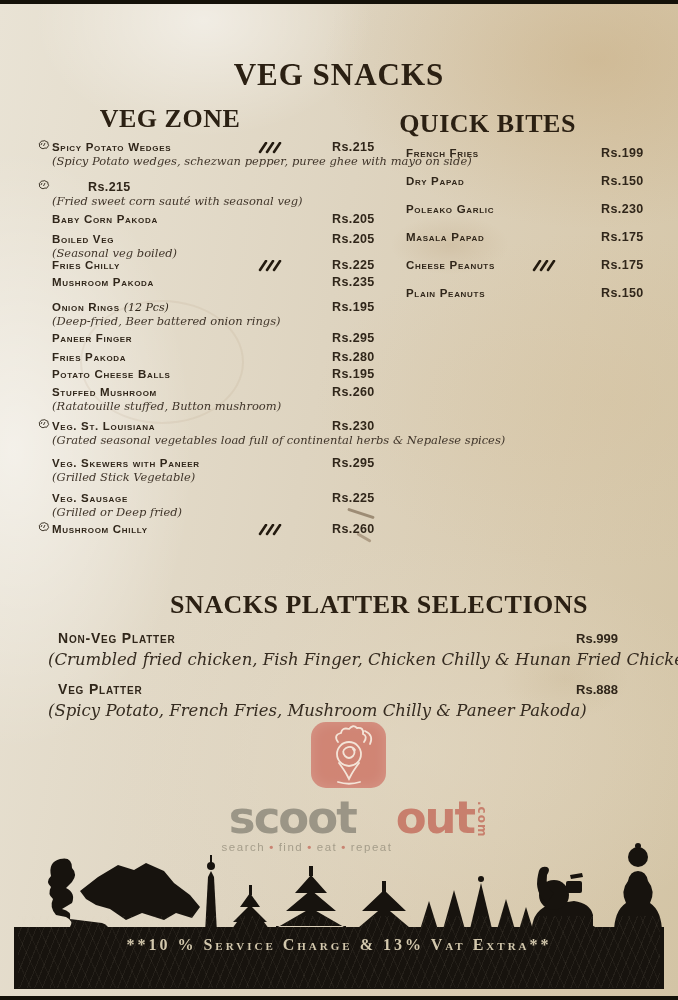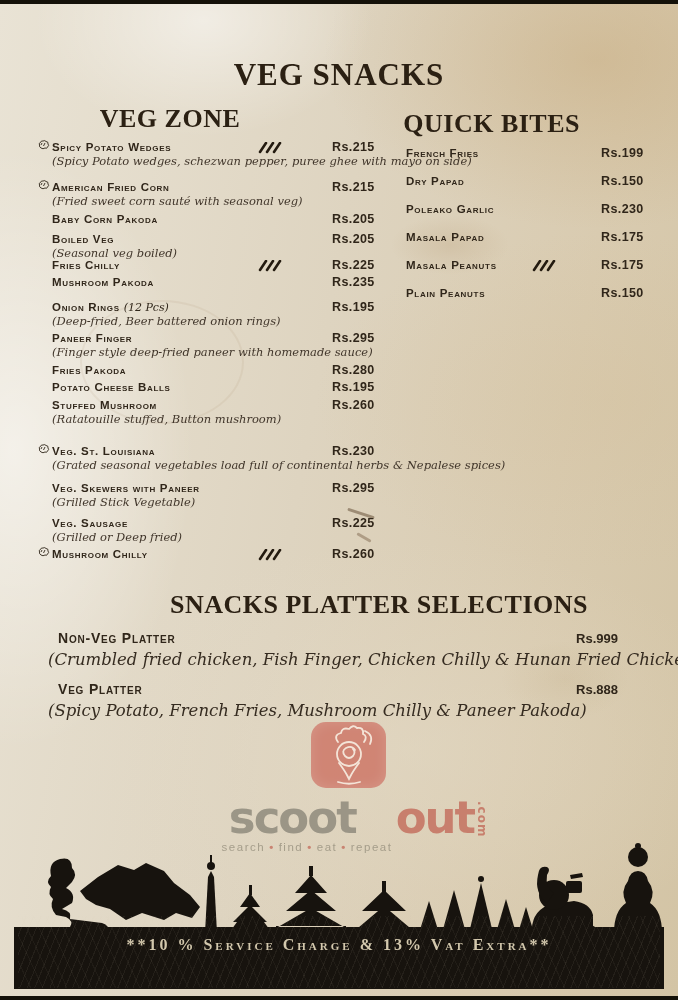--- a/index.html
+++ b/index.html
@@ -13,21 +13,21 @@
       radial-gradient(ellipse 420px 240px at 90% 40%, rgba(212,193,158,.4), transparent 70%),
       linear-gradient(100deg,#e9e3d5 0%,#ded4c0 45%,#d9cbb0 75%,#d3c4a5 100%);
   }
   
   .stain{position:absolute;pointer-events:none;}
   .edge-strip{position:absolute;left:0;right:0;background:#141109;}
   
   .h-serif{font-family:"Liberation Serif",serif;font-weight:bold;color:#2b2013;}
   #main-title{position:absolute;top:57px;left:0;width:678px;text-align:center;font-size:31px;letter-spacing:1px;}
   #left-heading{position:absolute;top:104px;left:60px;width:220px;text-align:center;font-size:26px;letter-spacing:.5px;}
-  #right-heading{position:absolute;top:109px;left:395px;width:185px;text-align:right;font-size:26px;letter-spacing:.5px;}
+  #right-heading{position:absolute;top:109px;left:395px;width:185px;text-align:center;font-size:26px;letter-spacing:.5px;}
   #platter-heading{position:absolute;top:590px;left:0;width:678px;text-align:center;font-size:26px;letter-spacing:.5px;margin-left:40px;}
   
   #veg-zone-col{position:absolute;left:52px;top:141px;width:300px;}
   #quick-bites-col{position:absolute;left:406px;top:147px;width:215px;}
   .mi{position:relative;}
   .mi-row{position:relative;display:flex;align-items:flex-start;}
   .mi-name{flex:none;width:244px;font-size:11.5px;font-weight:bold;color:#30261a;
     font-variant-caps:small-caps;letter-spacing:.7px;line-height:13px;}
   .mi-name .qty{font-family:"DejaVu Serif",serif;font-style:italic;font-weight:normal;font-variant-caps:normal;font-size:11px;letter-spacing:0;}
   .mi-price{font-size:12.5px;font-weight:bold;color:#30261a;letter-spacing:.4px;line-height:13px;white-space:nowrap;padding-left:36px;}
@@ -105,21 +105,20 @@
       <div class="mi-desc">(Spicy Potato wedges, schezwan pepper, puree ghee with mayo on side)</div>
     </div>
 
     <div class="mi" style="margin-bottom:6px">
       <div class="mi-row">
         <span class="scribble">
             <svg width="12" height="12" viewBox="0 0 12 12">
               <path d="M3,9 Q1,8 1.5,6 Q.5,4 2.5,3.5 Q3,1.5 5,2 Q7,1 8,2.5 Q10.5,2.5 10,5 Q11.5,6.5 9.5,8 Q9,10 7,9 Q5,10.5 3,9 Z M4,4 L3,6 M7,4 L5.5,7" fill="none" stroke="#2e2519" stroke-width=".9"></path>
             </svg>
           </span>
-        <span class="mi-name">American Fried Corn</span>
         <span class="mi-price">Rs.215</span>
       </div>
       <div class="mi-desc">(Fried sweet corn sauté with seasonal veg)</div>
     </div>
 
     <div class="mi" style="margin-bottom:7px">
       <div class="mi-row">
         <span class="mi-name">Baby Corn Pakoda</span>
         <span class="mi-price">Rs.205</span>
       </div>
@@ -159,38 +158,37 @@
       </div>
       <div class="mi-desc">(Deep-fried, Beer battered onion rings)</div>
     </div>
 
 
     <div class="mi" style="margin-bottom:6px">
       <div class="mi-row">
         <span class="mi-name">Paneer Finger</span>
         <span class="mi-price">Rs.295</span>
       </div>
-      <div class="mi-desc">(Finger style deep-fried paneer with homemade sauce)</div>
     </div>
 
     <div class="mi" style="margin-bottom:4px">
       <div class="mi-row">
         <span class="mi-name">Fries Pakoda</span>
         <span class="mi-price">Rs.280</span>
       </div>
     </div>
 
     <div class="mi" style="margin-bottom:5px">
       <div class="mi-row">
         <span class="mi-name">Potato Cheese Balls</span>
         <span class="mi-price">Rs.195</span>
       </div>
     </div>
 
-    <div class="mi" style="margin-bottom:20px">
+    <div class="mi" style="margin-bottom:8px">
       <div class="mi-row">
         <span class="mi-name">Stuffed Mushroom</span>
         <span class="mi-price">Rs.260</span>
       </div>
       <div class="mi-desc">(Ratatouille stuffed, Button mushroom)</div>
     </div>
 
     <div class="mi" style="margin-bottom:11px">
       <div class="mi-row">
         <span class="scribble">
@@ -258,21 +256,21 @@
       </div>
     </div>
     <div class="mi q">
       <div class="mi-row">
         <span class="mi-name">Masala Papad</span>
         <span class="mi-price">Rs.175</span>
       </div>
     </div>
     <div class="mi q">
       <div class="mi-row">
-        <span class="mi-name">Masala Peanuts</span>
+        <span class="mi-name">Cheese Peanuts</span>
         <span class="spice">
             <svg width="26" height="12" viewBox="0 0 26 12">
               <path d="M8,1 C6,4 4,7 2,10 M15,1 C13,4 11,7 9,10 M22,1 C20,4 18,7 16,10" fill="none" stroke="#241b10" stroke-width="2.6" stroke-linecap="round"></path>
             </svg>
           </span>
         <span class="mi-price">Rs.175</span>
       </div>
     </div>
     <div class="mi q">
       <div class="mi-row">

